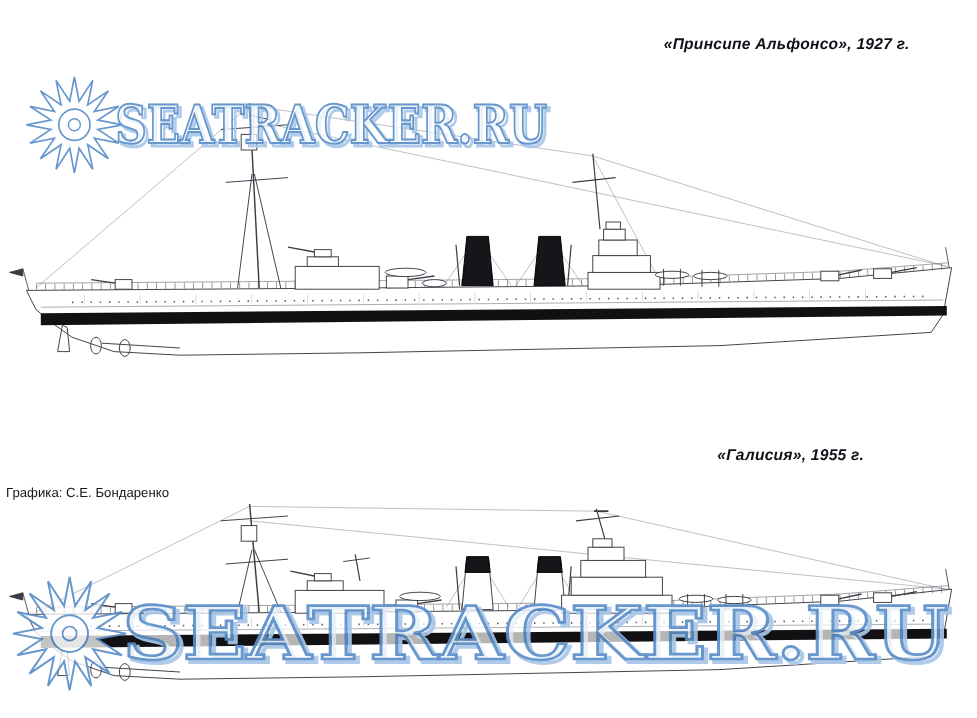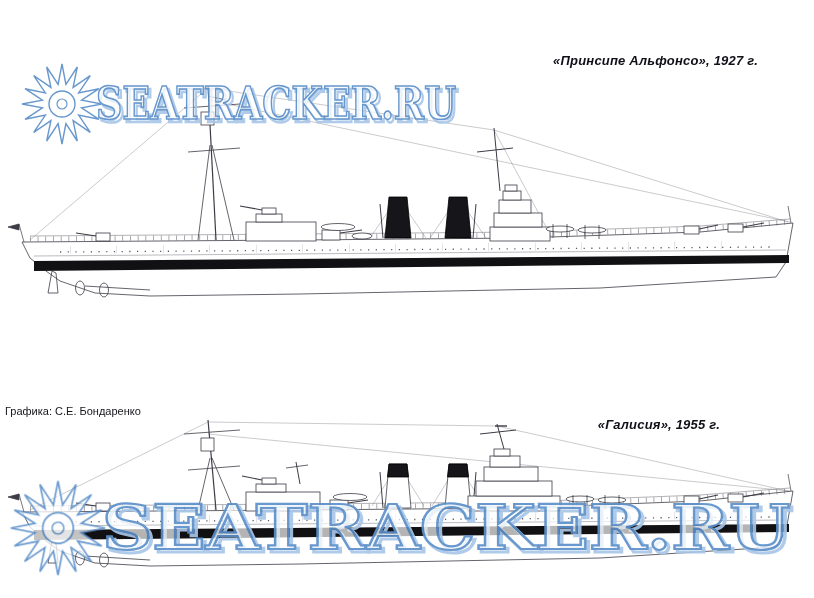--- a/index.html
+++ b/index.html
@@ -15,24 +15,23 @@
   .plate svg{position:absolute;left:0;top:0;}
   .ship-layer{z-index:1;}
   .watermark-layer{z-index:2;}
   .caption{
     position:absolute;z-index:3;
     color:#101018;
     font-family:"Liberation Sans", sans-serif;
     font-weight:bold;font-style:italic;
     font-size:13px;letter-spacing:0.2px;
     white-space:nowrap;
-    margin-top:24px;
   }
   .caption.top-title{top:29px;right:56px;}
-  .caption.bottom-title{top:393px;right:94px;}
+  .caption.bottom-title{top:371px;right:94px;}
   .credit{
     position:absolute;z-index:3;
     left:5px;top:405px;
     font-size:11px;color:#15151c;
     font-family:"Liberation Sans", sans-serif;
     white-space:nowrap;
   }
 </style>
 </head>
 <body>

